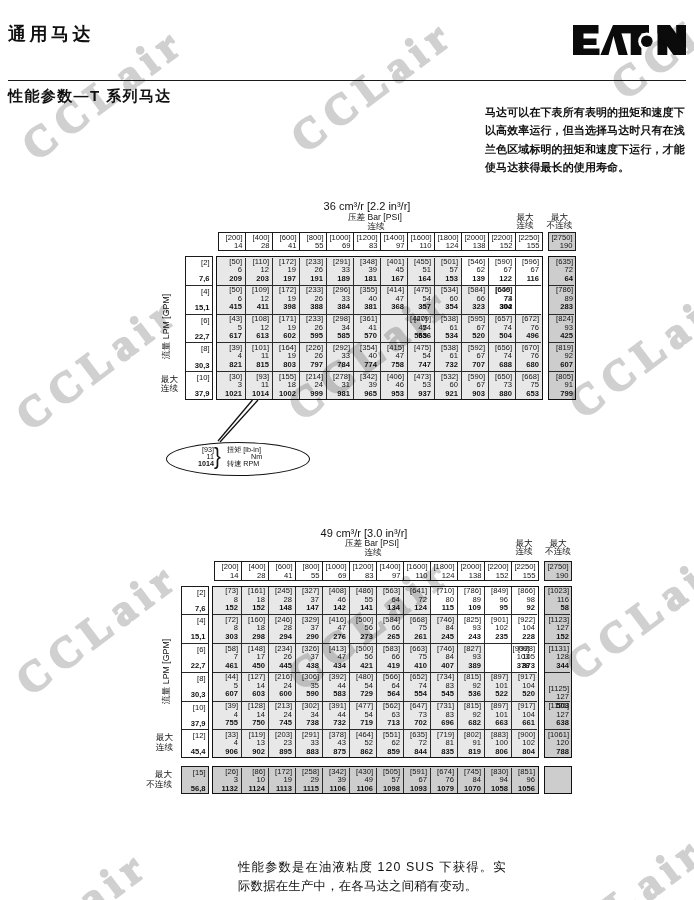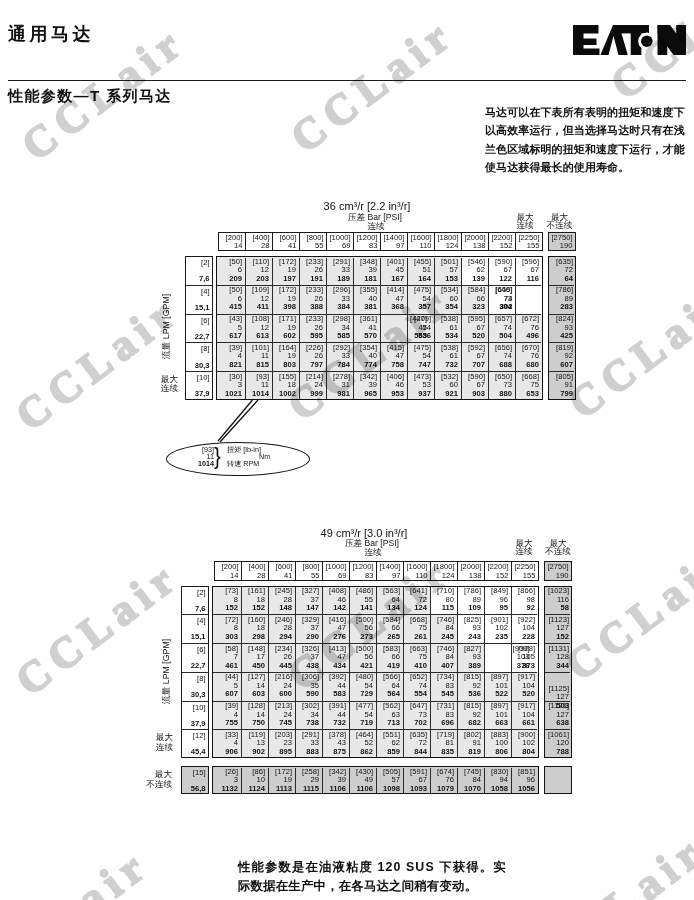--- a/index.html
+++ b/index.html
@@ -190,21 +190,21 @@
     <line x1="252.5" y1="400" x2="218" y2="441" stroke="#111" stroke-width="1.3"></line>
     <line x1="258" y1="400" x2="220" y2="442" stroke="#111" stroke-width="1.3"></line>
   </svg>
 
 <div class="abs" style="left:166px;top:442px;width:144px;height:34px;border:1.3px solid #111;border-radius:50%;box-sizing:border-box;background:#fff"></div>
 
 <div class="abs" style="left:170px;top:446px;width:44px;text-align:right;font-size:7.2px;line-height:7px">[93]<br>11<br><b>1014</b></div>
 
 <div class="abs" style="left:213.5px;top:446px;font-size:24px;line-height:20px;font-weight:400;transform:scaleX(0.85);transform-origin:0 0">}</div>
 
-<div class="abs" style="left:227px;top:446px;width:50px;font-size:7.2px;line-height:7px">扭矩 [lb-in]<br><span style="margin-left:32px">Nm</span><br>转速 RPM</div>
+<div class="abs" style="left:227px;top:446px;width:50px;font-size:7.2px;line-height:7px">扭矩 [lb-in]<br><span style="margin-left:24px">Nm</span><br>转速 RPM</div>
 
 <div class="abs" style="left:264px;top:526.5px;width:200px;text-align:center;font-size:11px">49 cm³/r [3.0 in³/r]</div>
 
 <div class="sml" style="left:322px;top:538.5px;width:100px">压差 Bar [PSI]</div>
 
 <div class="sml" style="left:323px;top:547.5px;width:100px">连续</div>
 
 <div class="sml" style="left:494px;top:539px;width:60px">最大<br>连续</div>
 
 <div class="sml" style="left:527px;top:539px;width:62px">最大<br>不连续</div>
@@ -398,21 +398,21 @@
 <div class="dc" style="left:348.5px;top:766.0px;width:27.0px;height:28.0px">[430]<br>49<br><b>1106</b></div>
 <div class="dc" style="left:375.5px;top:766.0px;width:27.0px;height:28.0px">[505]<br>57<br><b>1098</b></div>
 <div class="dc" style="left:402.5px;top:766.0px;width:27.0px;height:28.0px">[591]<br>67<br><b>1093</b></div>
 <div class="dc" style="left:429.5px;top:766.0px;width:27.0px;height:28.0px">[674]<br>76<br><b>1079</b></div>
 <div class="dc" style="left:456.5px;top:766.0px;width:27.0px;height:28.0px">[745]<br>84<br><b>1070</b></div>
 <div class="dc" style="left:483.5px;top:766.0px;width:27.0px;height:28.0px">[830]<br>94<br><b>1058</b></div>
 <div class="dc" style="left:510.5px;top:766.0px;width:27.0px;height:28.0px">[851]<br>96<br><b>1056</b></div>
 
 <div class="box" style="left:543.5px;top:766.0px;width:28px;height:28.0px;background:#cdcdcd"></div>
 
-<div class="abs" style="left:238px;top:858px;width:280px;font-size:12.4px;font-weight:bold;line-height:18.6px;letter-spacing:0.2px"><span style="letter-spacing:1.1px">性能参数是在油液粘度 120 SUS 下获得。实</span><br>际数据在生产中，在各马达之间稍有变动。</div>
+<div class="abs" style="left:238px;top:858px;width:280px;font-size:12.4px;font-weight:normal;line-height:18.6px;letter-spacing:0.2px"><span style="letter-spacing:1.1px">性能参数是在油液粘度 120 SUS 下获得。实</span><br>际数据在生产中，在各马达之间稍有变动。</div>
 <svg class="abs" style="left:0;top:0;mix-blend-mode:multiply" width="694" height="900">
 
 <text x="36" y="162" transform="rotate(-37 36 162)" font-family="Liberation Serif, serif" font-weight="bold" font-size="43" letter-spacing="8" fill="#d0d0d0" stroke="#d0d0d0" stroke-width="2.2">CCLair</text>
 
 <text x="305" y="154" transform="rotate(-37 305 154)" font-family="Liberation Serif, serif" font-weight="bold" font-size="43" letter-spacing="8" fill="#d0d0d0" stroke="#d0d0d0" stroke-width="2.2">CCLair</text>
 
 <text x="625" y="101" transform="rotate(-37 625 101)" font-family="Liberation Serif, serif" font-weight="bold" font-size="43" letter-spacing="8" fill="#d0d0d0" stroke="#d0d0d0" stroke-width="2.2">CCLair</text>
 
 <text x="30" y="432" transform="rotate(-37 30 432)" font-family="Liberation Serif, serif" font-weight="bold" font-size="43" letter-spacing="8" fill="#d0d0d0" stroke="#d0d0d0" stroke-width="2.2">CCLair</text>
 

